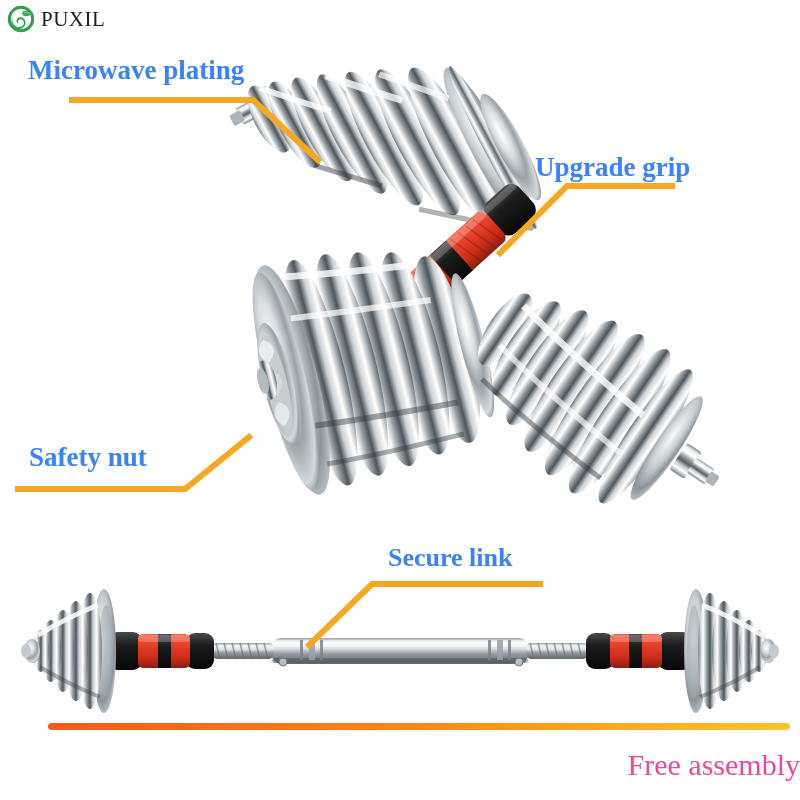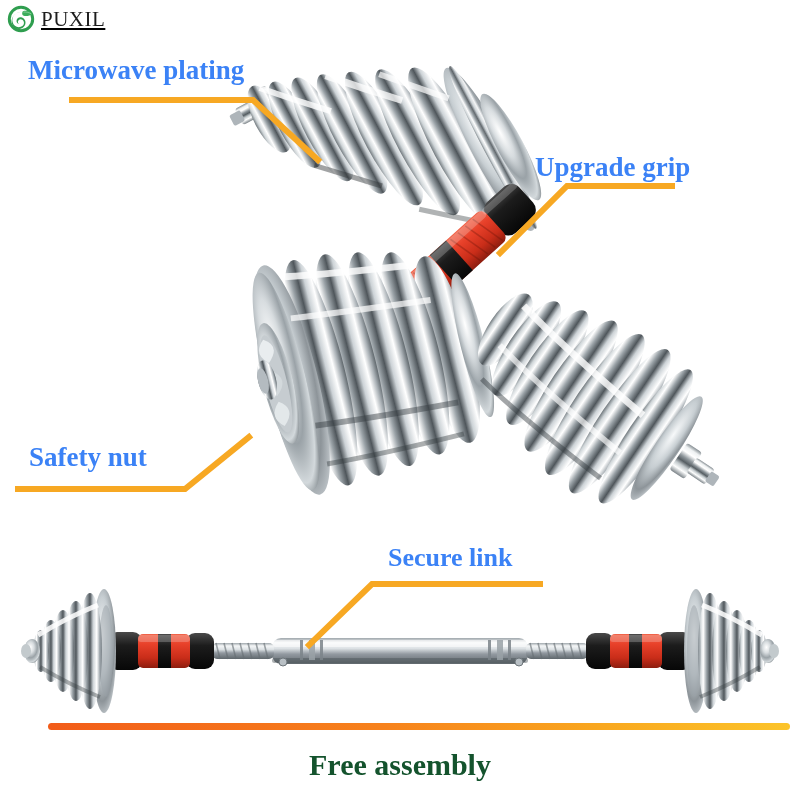--- a/index.html
+++ b/index.html
@@ -17,21 +17,20 @@
   }
 
   
   .brand {
     position: absolute;
     left: 6px;
     top: 4px;
     display: flex;
     align-items: center;
     gap: 5px;
-    text-decoration: underline;
   }
   .brand-mark { width: 30px; height: 30px; display: block; }
   .brand-name {
     font-family: "Liberation Serif", "DejaVu Serif", serif;
     font-size: 21px;
     letter-spacing: 0.5px;
     color: #1d1d1d;
     line-height: 1;
   }
 
@@ -47,25 +46,25 @@
   .lbl-microwave { left: 28px;  top: 57px;  font-size: 27px; }
   .lbl-upgrade   { left: 535px; top: 154px; font-size: 27px; }
   .lbl-safety    { left: 29px;  top: 444px; font-size: 27px; }
   .lbl-secure    { left: 388px; top: 545px; font-size: 26px; }
 
   .bottom-caption {
     position: absolute;
     left: 0;
     right: 0;
     top: 750px;
-    text-align: center;
+    text-align: right;
     font-family: "Liberation Serif", "DejaVu Serif", serif;
-    font-weight: bold;
+    font-weight: normal;
     font-size: 30px;
-    color: #14532d;
+    color: #ec4899;
     line-height: 1;
   }
 
   
   .overlay {
     position: absolute;
     left: 0; top: 0;
     width: 800px; height: 800px;
     pointer-events: none;
   }

